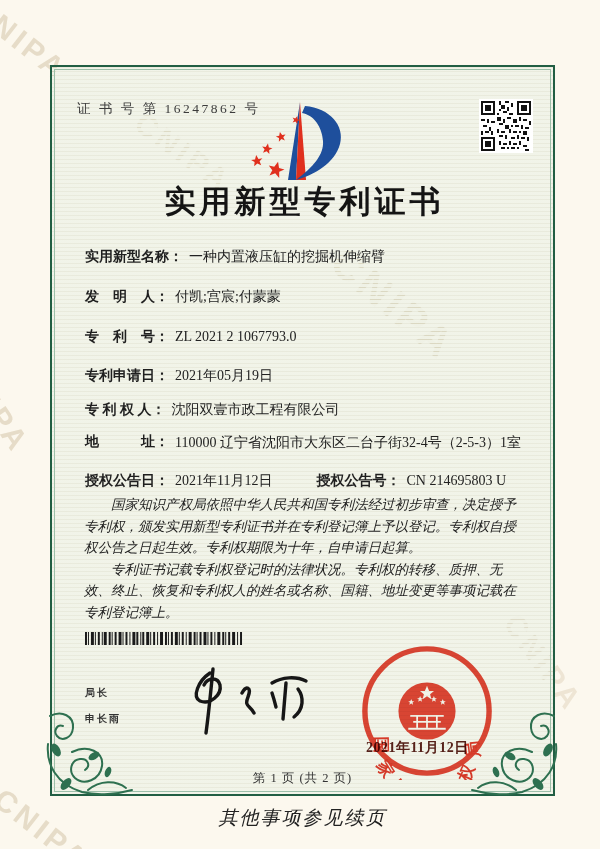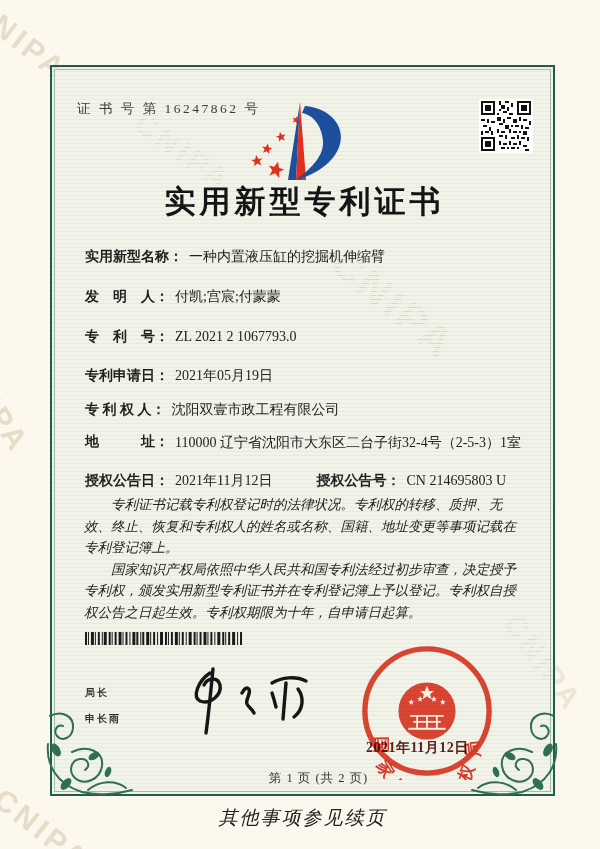--- a/index.html
+++ b/index.html
@@ -54,21 +54,21 @@
   .legal p{margin:0;text-indent:2em;}
   .barcode{position:absolute;left:85px;top:632px;width:158px;height:13px;}
   .director{position:absolute;left:85px;font-family:Liberation Mono, monospace;font-weight:bold;font-size:10px;color:#333;letter-spacing:2px;}
   .sig{position:absolute;left:180px;top:663px;width:140px;height:80px;}
   .seal{position:absolute;left:358px;top:642px;width:138px;height:138px;mix-blend-mode:multiply;opacity:.94;}
   .seal-date{
     position:absolute;left:366px;top:739px;width:150px;
     font-size:14px;font-weight:bold;color:#5c231c;letter-spacing:0.5px;
     mix-blend-mode:multiply;
   }
-  .pageinfo{position:absolute;left:50px;top:770px;width:505px;text-align:center;font-size:12.5px;letter-spacing:1px;color:#333;padding-left:16px;}
+  .pageinfo{position:absolute;left:50px;top:770px;width:505px;text-align:center;font-size:12.5px;letter-spacing:1px;color:#333;}
   .footnote{position:absolute;left:50px;top:805px;width:505px;text-align:center;font-size:19px;font-style:italic;letter-spacing:2px;color:#222;}
   .flourish{position:absolute;width:92px;height:88px;}
   .flourish.left{left:42px;top:710px;}
   .flourish.right{left:470px;top:710px;transform:scaleX(-1);}
 </style>
 </head>
 <body>
 
 <div class="wm" style="left:-14px;top:-8px;transform:rotate(38deg);">CNIPA</div>
 <div class="wm" style="left:148px;top:106px;transform:rotate(36deg);color:rgba(205,187,152,0.33);">CNIPA</div>
@@ -208,22 +208,22 @@
   <span class="flabel">专 利 权 人：</span><span class="fvalue">沈阳双壹市政工程有限公司</span>
 </div>
 <div class="frow" style="top:433px;">
   <span class="flabel">地　　　址：</span><span class="fvalue wrap">110000 辽宁省沈阳市大东区二台子街32-4号（2-5-3）1室</span>
 </div>
 <div class="frow" style="top:472px;">
   <span class="flabel">授权公告日：</span><span class="fvalue">2021年11月12日</span><span class="flabel grant2">授权公告号：</span><span class="fvalue">CN 214695803 U</span>
 </div>
 
 <div class="legal">
+  <p>国家知识产权局依照中华人民共和国专利法经过初步审查，决定授予专利权，颁发实用新型专利证书并在专利登记簿上予以登记。专利权自授权公告之日起生效。专利权期限为十年，自申请日起算。</p>
   <p>专利证书记载专利权登记时的法律状况。专利权的转移、质押、无效、终止、恢复和专利权人的姓名或名称、国籍、地址变更等事项记载在专利登记簿上。</p>
-  <p>国家知识产权局依照中华人民共和国专利法经过初步审查，决定授予专利权，颁发实用新型专利证书并在专利登记簿上予以登记。专利权自授权公告之日起生效。专利权期限为十年，自申请日起算。</p>
 </div>
 
 <svg class="barcode" viewBox="0 0 160 14" preserveAspectRatio="none">
   <g fill="#1a1a1a">
     <rect x="0" width="2" height="14"></rect>
       <rect x="3" width="1" height="14"></rect>
       <rect x="6" width="3" height="14"></rect>
       <rect x="10" width="1" height="14"></rect>
     <rect x="13" width="2" height="14"></rect>
       <rect x="17" width="1" height="14"></rect>

